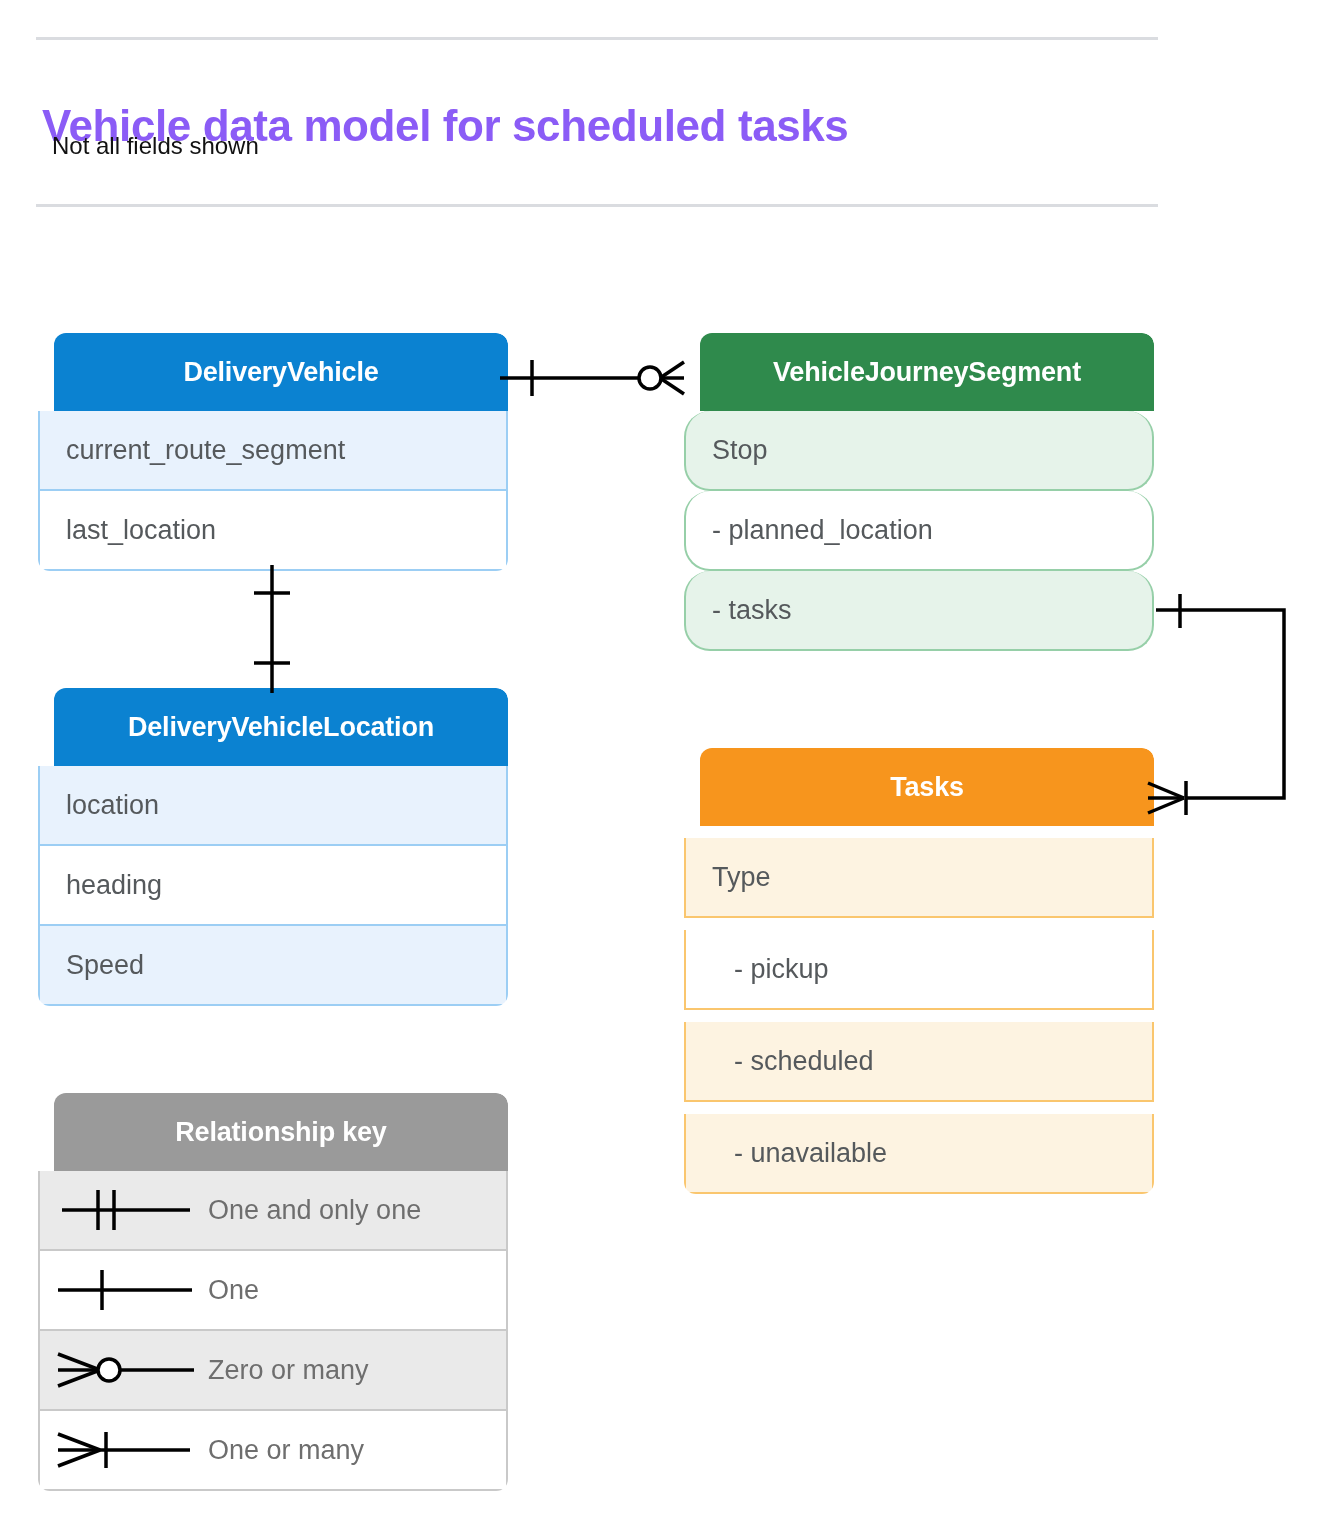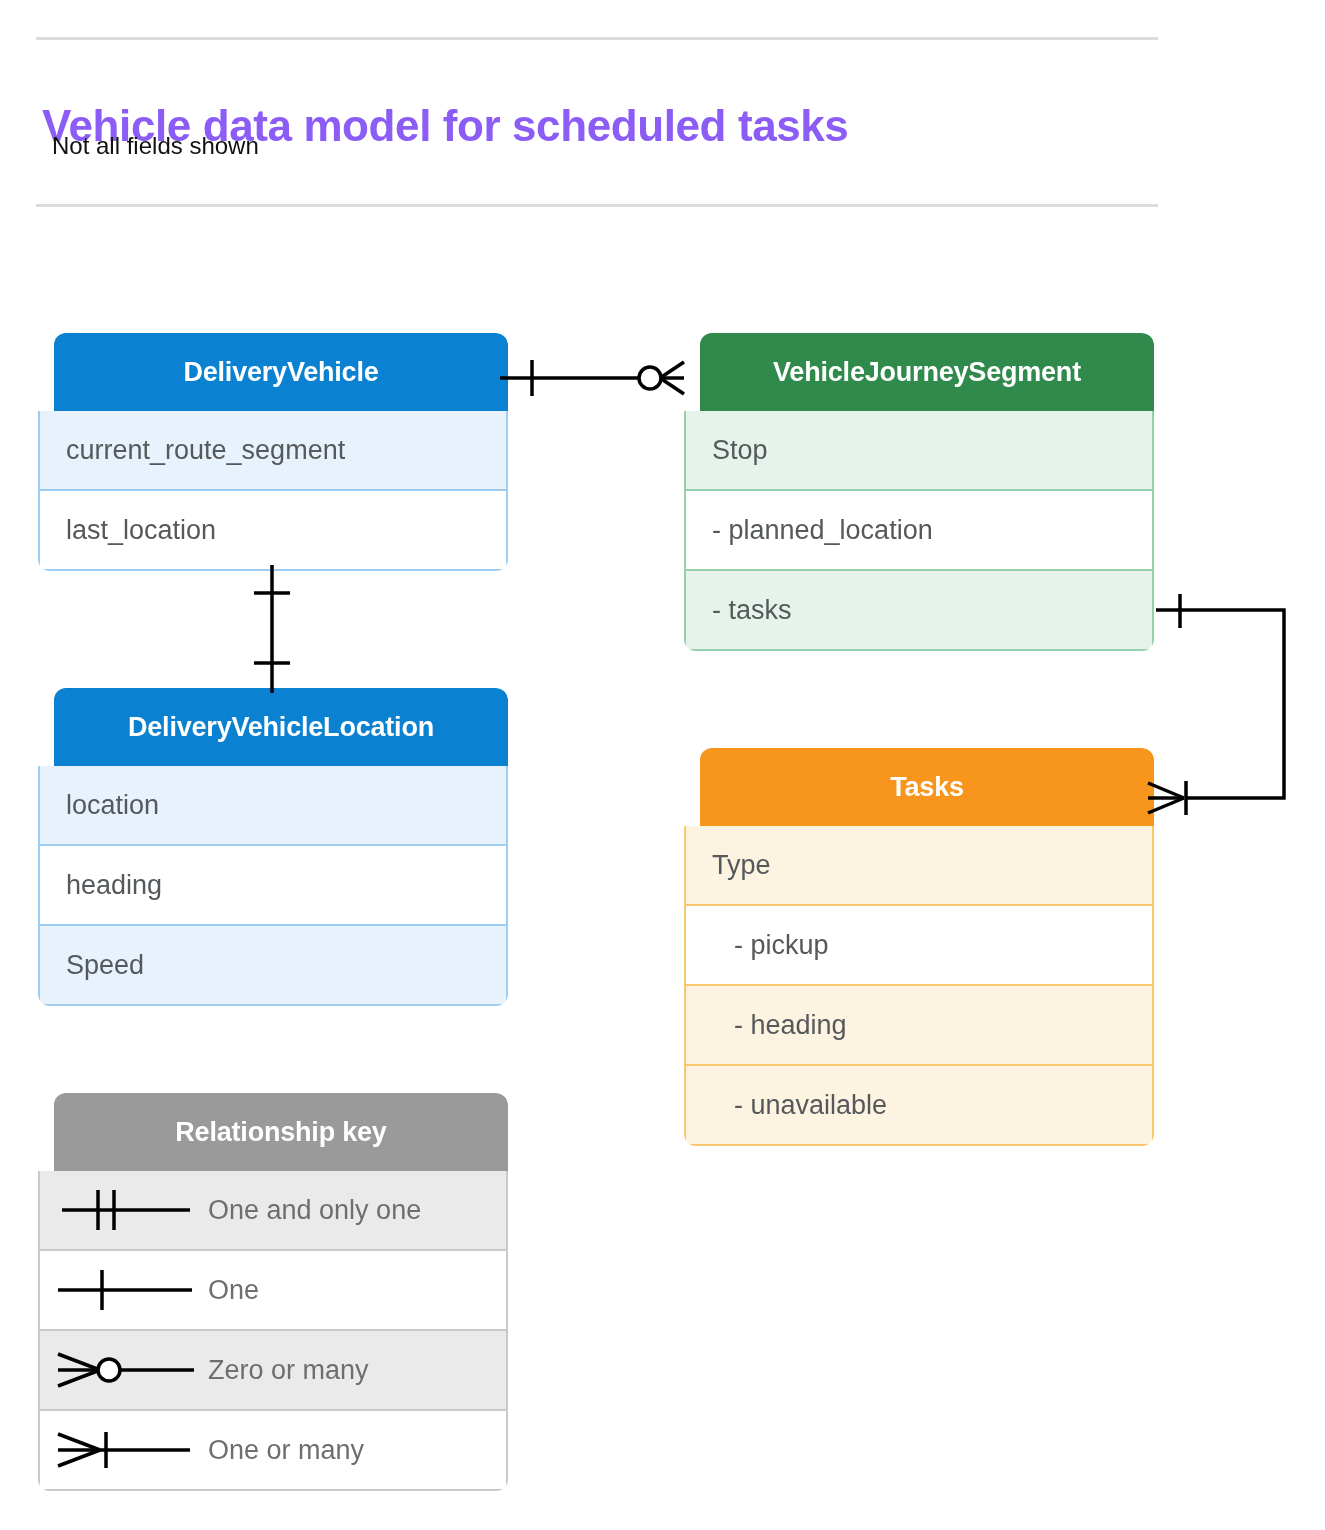--- a/index.html
+++ b/index.html
@@ -81,26 +81,26 @@
     padding-left: 22px;
   }
 
   
   .entity.blue .ehead { background: #0b82d1; }
   .entity.blue .erow { border-color: #9ccef4; background: #ffffff; }
   .entity.blue .erow.alt { background: #e8f2fd; }
 
   
   .entity.green .ehead { background: #2f8a4c; }
-  .entity.green .erow { border-color: #96cfa8; background: #ffffff; }
+  .entity.green .erow { border-color: #96cfa8; background: #ffffff; border-radius: 26px; }
   .entity.green .erow.alt { background: #e6f3ea; }
 
   
   .entity.orange .ehead { background: #f7951d; text-align: right; }
-  .entity.orange .erow { border-color: #fac66e; background: #ffffff; }
+  .entity.orange .erow { border-color: #fac66e; background: #ffffff; margin-top: 12px; }
   .entity.orange .erow.alt { background: #fdf3e1; }
 
   
   .entity.grey .ehead { background: #9a9a9a; }
   .entity.grey .erow {
     border-color: #c9c9c9; background: #ffffff;
     padding-left: 0;
     font-size: 27px;
     color: #6e6e6e;
   }
@@ -171,21 +171,21 @@
 
 <div class="entity orange" id="ent-tasks">
   <div class="ehead">Tasks</div>
   <div class="erow alt">
     <span>Type</span>
   </div>
   <div class="erow">
     <span class="sub">-  pickup</span>
   </div>
   <div class="erow alt">
-    <span class="sub">-  heading</span>
+    <span class="sub">-  scheduled</span>
   </div>
   <div class="erow alt">
     <span class="sub">-  unavailable</span>
   </div>
 </div>
 
 <div class="entity grey" id="ent-legend">
   <div class="ehead">Relationship key</div>
 
   <div class="erow alt">

